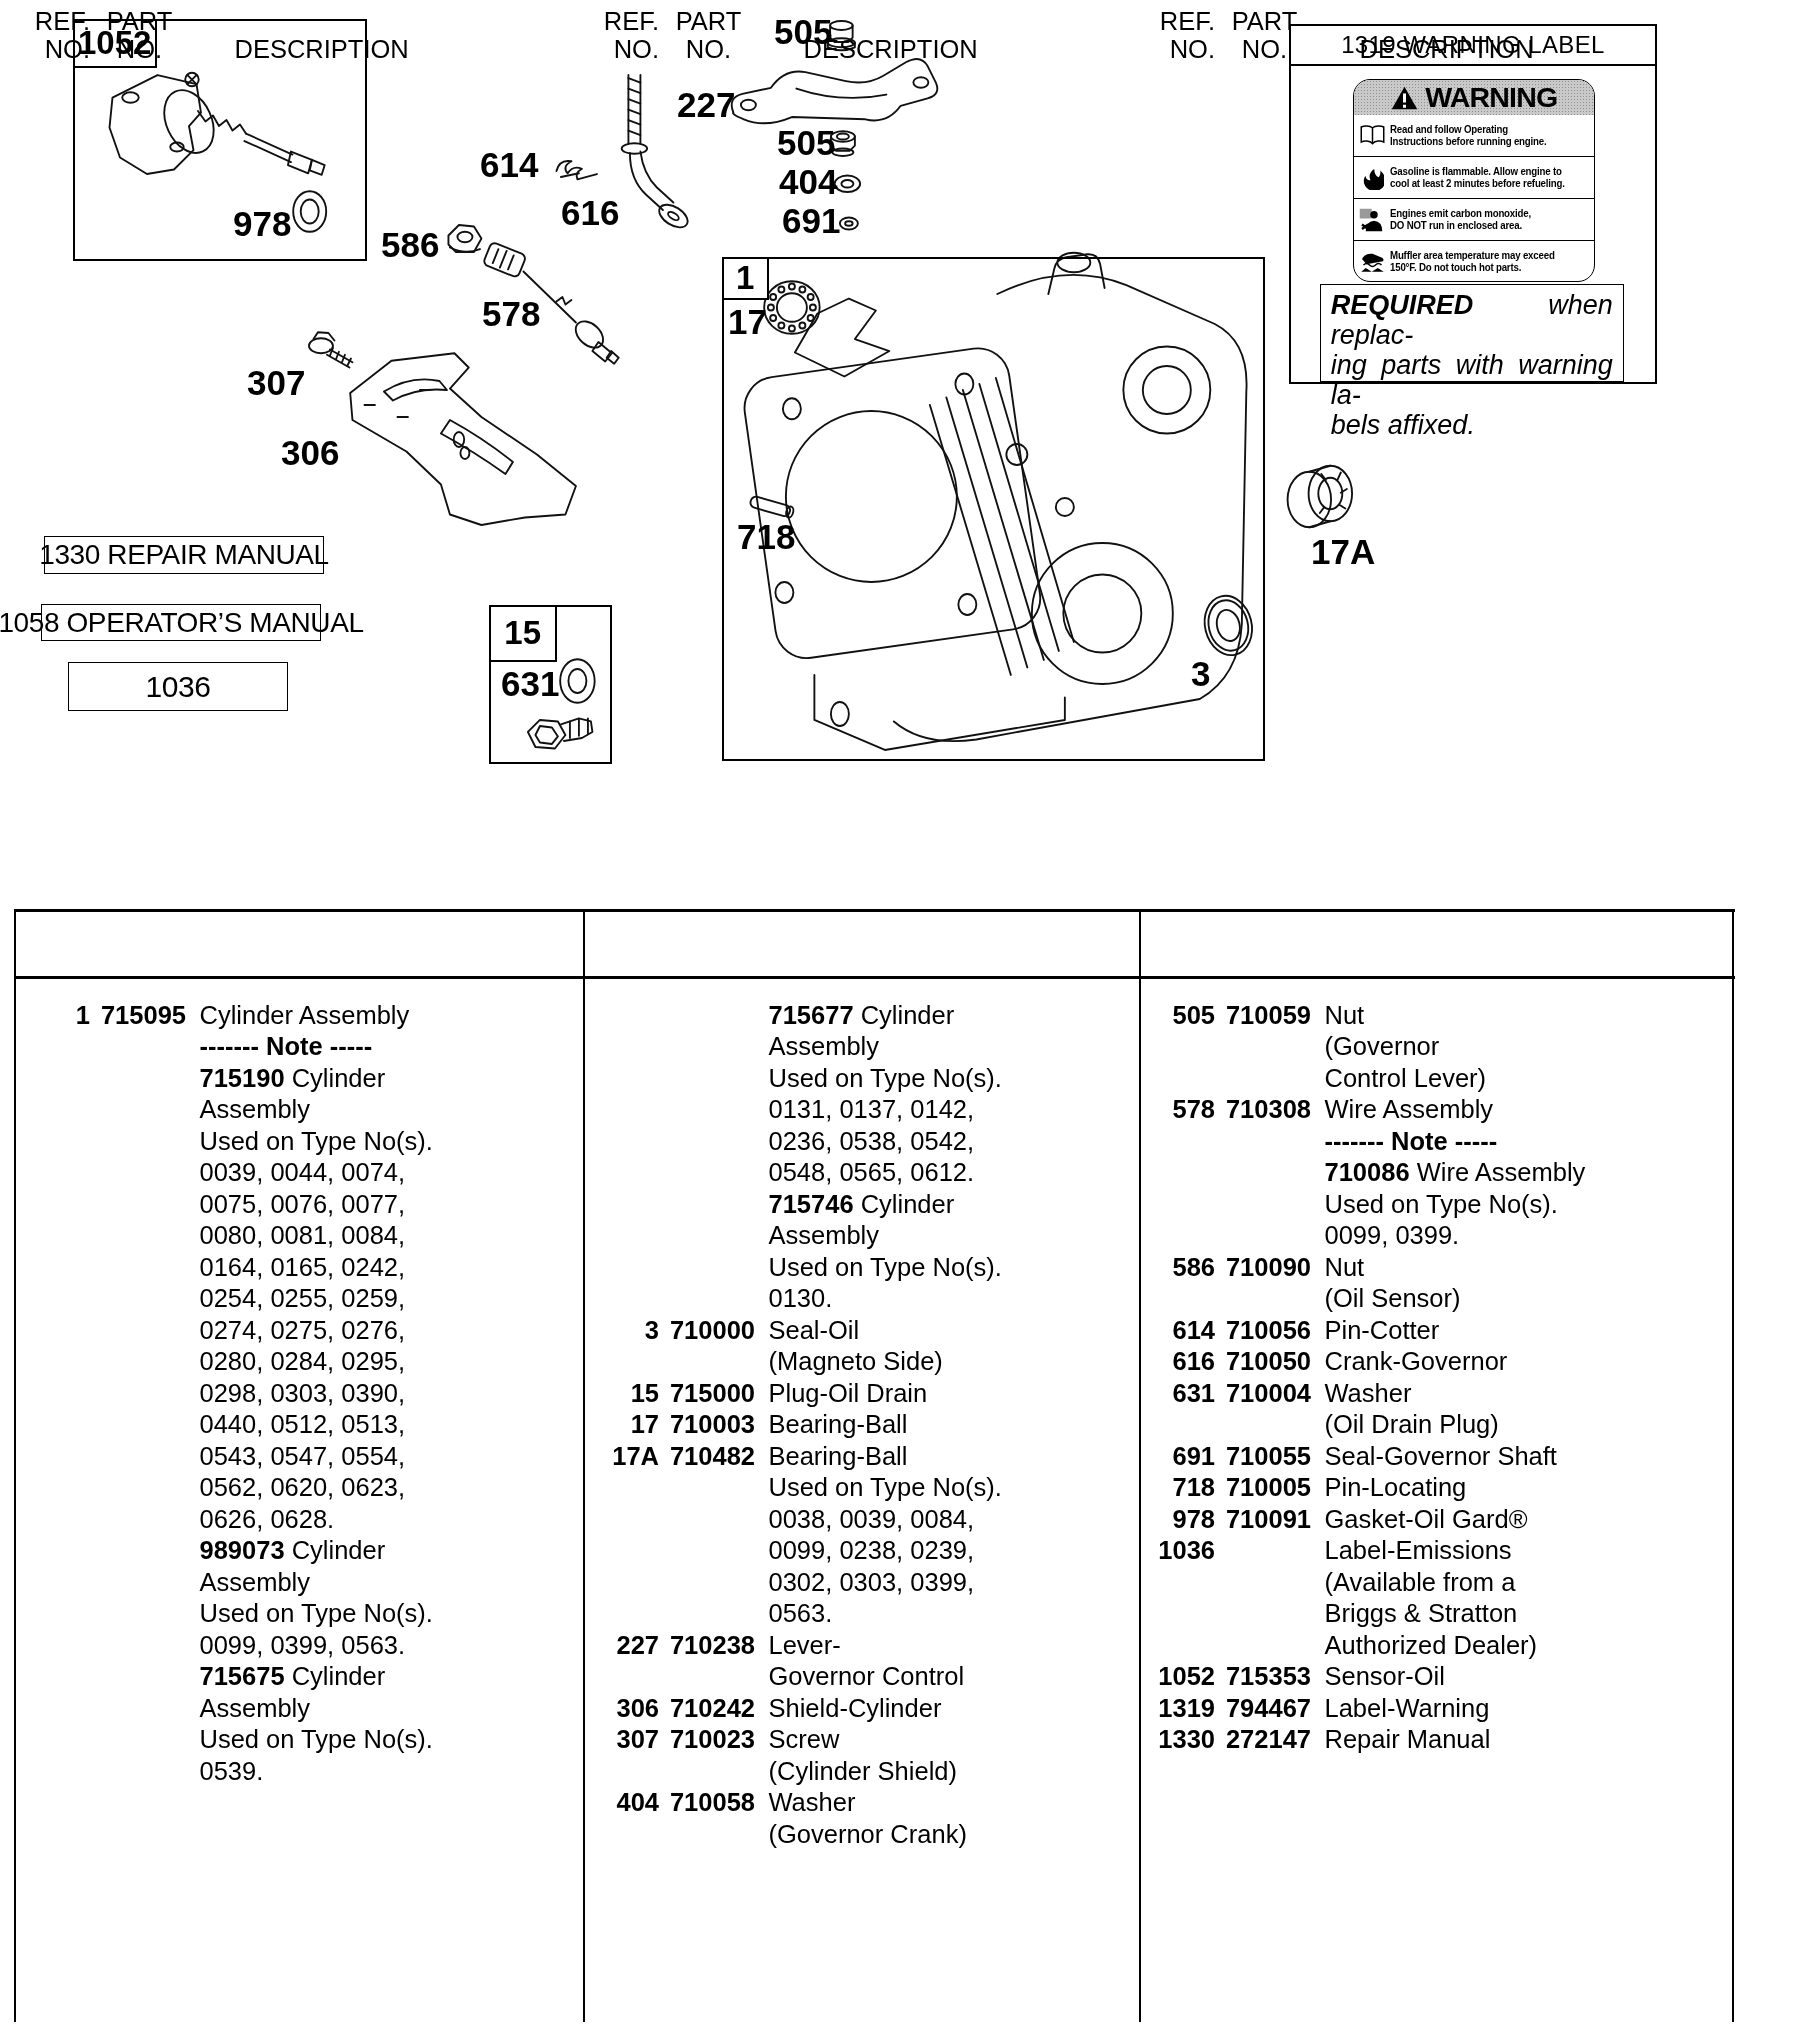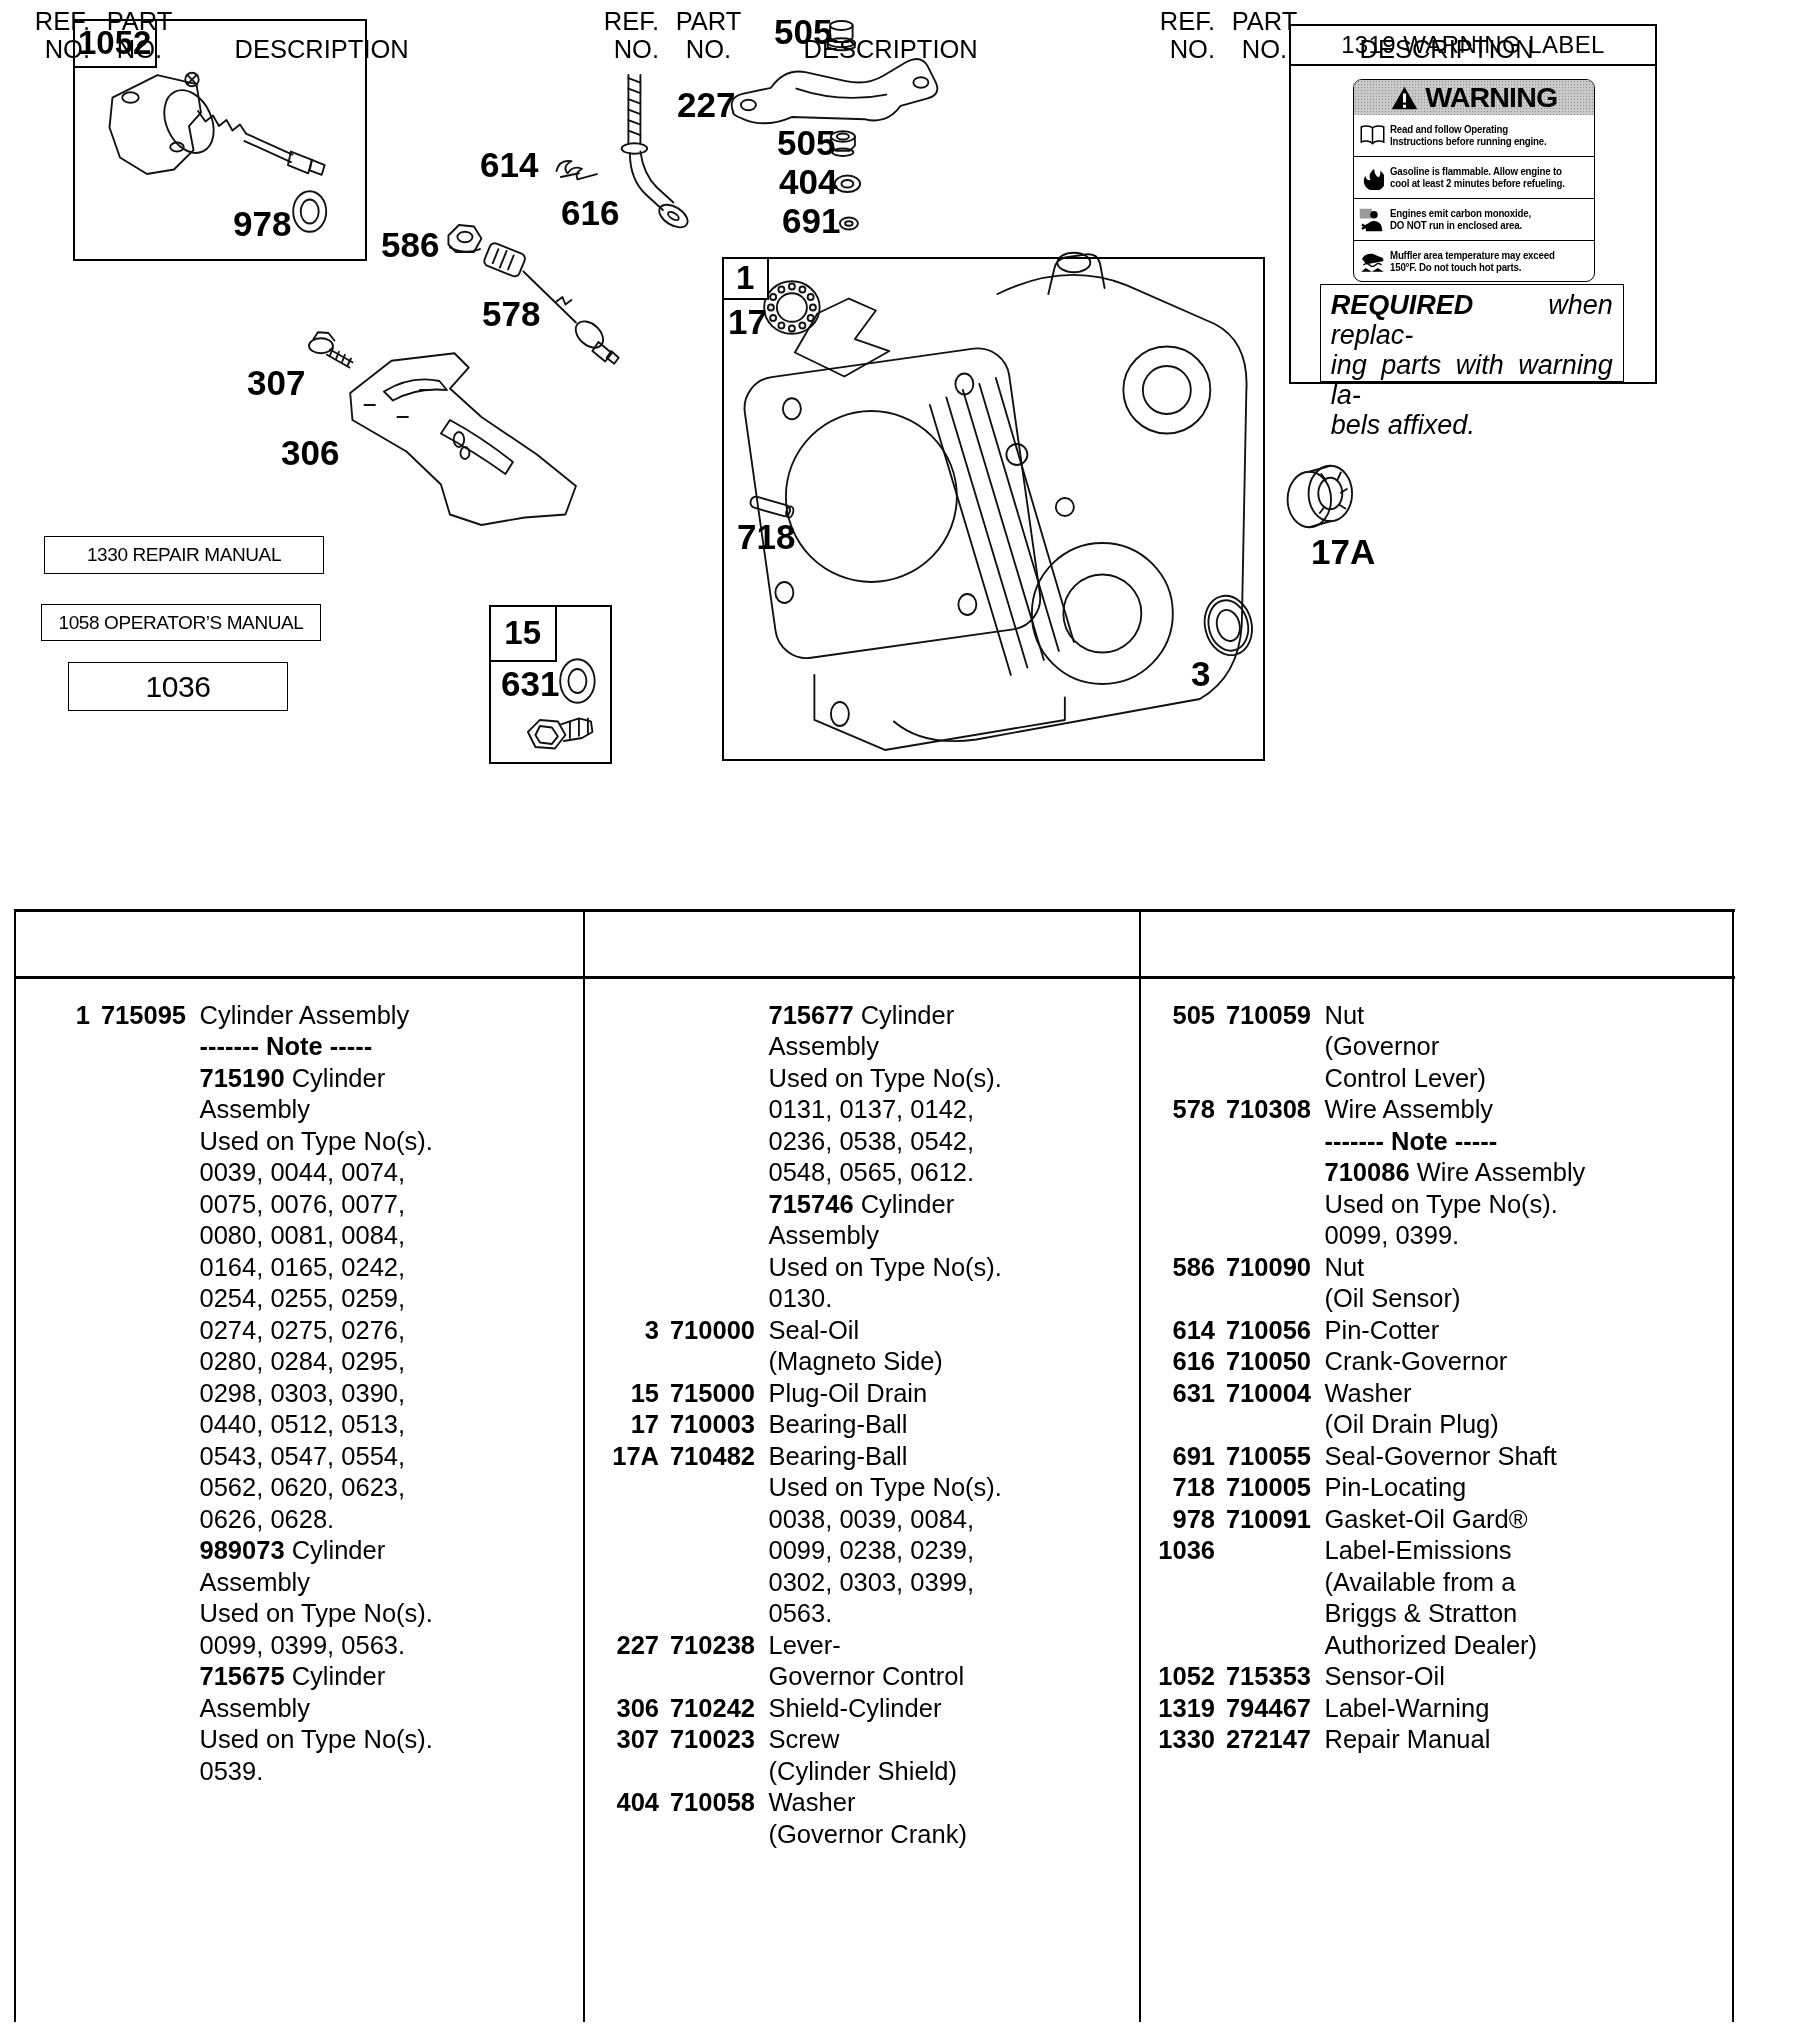--- a/index.html
+++ b/index.html
@@ -14,28 +14,28 @@
     color:#000; white-space:nowrap;
   }
   .partbox{position:absolute; border:2.3px solid #000; background:transparent;}
   .cornerlabel{
     position:absolute; left:-2.3px; top:-2.3px; border:2.3px solid #000;
     display:flex; align-items:center; justify-content:center;
     font-weight:bold; background:#fff;
   }
   .manualbox{
     position:absolute; border:1.5px solid #000; display:flex; align-items:center;
-    justify-content:center; font-size:19px; letter-spacing:-0.4px; white-space:nowrap;
+    justify-content:center; font-size:28px; letter-spacing:-0.4px; white-space:nowrap;
   }
   
   #warnbox{position:absolute; left:1289px; top:24px; width:364px; height:356px; border:2.3px solid #000;}
   #warntitle{height:38px; border-bottom:2.3px solid #000; display:flex; align-items:center; justify-content:center; font-size:24px; letter-spacing:0.4px;}
   #warnlabel{
     position:absolute; left:62px; top:53px; width:240px; height:201px;
-    border:1.5px solid #000; border-radius:9px; overflow:hidden; background:#fff;
+    border:1.5px solid #000; border-radius:17px; overflow:hidden; background:#fff;
   }
   #warnbanner{
     height:35px; display:flex; align-items:center; justify-content:center; gap:7.5px;
     background:#c9c9c9;
     background-image:radial-gradient(#8f8f8f 0.8px, transparent 0.9px);
     background-size:3px 3px;
   }
   #warnbanner .wtxt{font-size:28.5px; font-weight:bold; letter-spacing:-0.8px;}
   .wrow{display:flex; border-top:1.5px solid #000; height:41px; align-items:center;}
   .wrow .wicon{flex:0 0 36px; display:flex; align-items:center; justify-content:center;}

